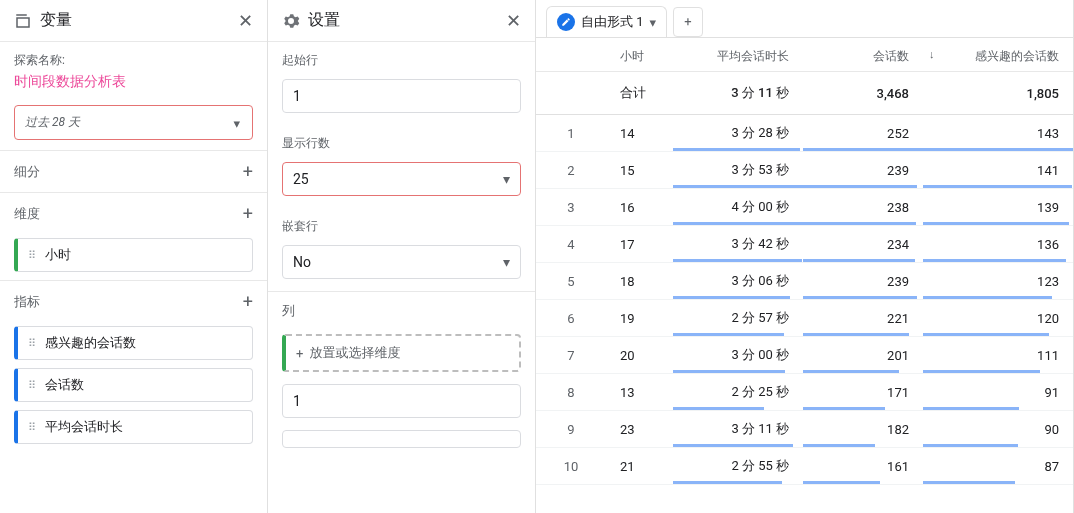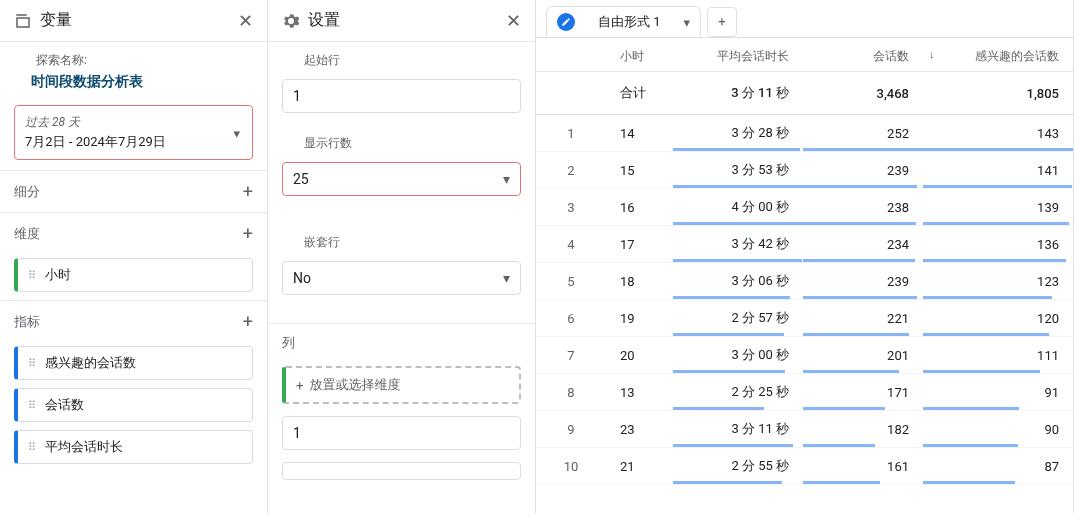--- a/index.html
+++ b/index.html
@@ -23,22 +23,22 @@
   .panel2 { width: 268px; position: relative; }
   .panel3 { flex: 1; }
   .panel-header {
     display: flex; align-items: center; padding: 10px 14px;
     border-bottom: 1px solid #e8e8e8;
     font-size: 16px; font-weight: 500; text-align: center;
   }
   .panel-header .icon { margin-right: 8px; display:flex; }
   .panel-header .close { margin-left: auto; cursor: pointer; font-size: 18px; color:#5f6368; }
   .section { padding: 10px 14px 2px; }
-  .label { font-size: 12px; color: #5f6368; margin-bottom: 4px; margin-left: 22px; }
-  .value-text { font-size: 14px; color:#0c4a6e; margin: 2px 17px 8px; font-weight: bold; }
+  .label { font-size: 12px; color: #5f6368; margin-bottom: 4px; }
+  .value-text { font-size: 14px; color:#ec4899; margin: 2px 0 8px; }
   .date-box {
     border: 1px solid #e57373; border-radius: 4px; margin: 4px 14px 10px;
     padding: 8px 10px; position: relative; cursor: pointer;
   }
   .date-box .line1 { font-size: 12px; color:#5f6368;font-style:italic; }
   .date-box .line2 { font-size: 13px; color:#202124; margin-top:2px;}
   .date-box .arrow { position:absolute; right:12px; top:50%; transform:translateY(-50%); color:#5f6368;}
   .collapse-row {
     display:flex; align-items:center; padding: 10px 14px;
     border-top:1px solid #e8e8e8; font-size:13px; color:#5f6368;
@@ -49,36 +49,36 @@
     margin: 4px 14px 8px; padding: 7px 10px; font-size:13px; cursor:grab;
   }
   .chip .grip { color:#9aa0a6; margin-right:8px; letter-spacing:1px; font-size:11px;}
   .chip.green { border-left: 4px solid #34a853; }
   .chip.blue  { border-left: 4px solid #1a73e8; }
   .input-box {
     border:1px solid #dadce0; border-radius:4px; margin:4px 14px 12px;
     padding:8px 10px; font-size:14px; color:#202124;
   }
   .select-box {
-    border:1px solid #dadce0; border-radius:4px; margin:4px 14px 28px;
+    border:1px solid #dadce0; border-radius:4px; margin:4px 14px 12px;
     padding:8px 10px; font-size:14px; color:#202124; position:relative; cursor:pointer;
   }
   .select-box .arrow { position:absolute; right:10px; top:50%; transform:translateY(-50%); color:#5f6368;}
   .select-box.highlight { border-color:#e57373; }
   .drop-target {
     border:2px dashed #bdbdbd; border-left:4px solid #34a853; border-radius:4px;
     margin:4px 14px 12px; padding:8px 10px; color:#5f6368; font-size:13px;
     display:flex; align-items:center; gap:6px;
   }
   .red-arrow { position:absolute; right:-16px; top:175px; color:#e53935; font-size:20px; z-index:5;}
   .tab-bar {
     display:flex; align-items:center; border-bottom:1px solid #e0e0e0; padding:6px 10px 0;
   }
   .tab {
-    display:flex; align-items:center; gap:23px; padding:6px 10px;
+    display:flex; align-items:center; gap:6px; padding:6px 10px;
     border:1px solid #e0e0e0; border-bottom:none; border-radius:6px 6px 0 0;
     background:#fff; margin-right:6px; cursor:pointer;
   }
   .tab .pencil { width:18px; height:18px; border-radius:50%; background:#1a73e8; display:flex;align-items:center;justify-content:center;}
   .tab .pencil svg { fill:#fff; }
   .tab .dd { color:#5f6368; }
   .addtab {
     width:30px; height:30px; border:1px solid #e0e0e0; border-radius:4px;
     display:flex;align-items:center;justify-content:center; cursor:pointer; color:#5f6368;
   }
@@ -116,21 +116,20 @@
     </span>
     <span>变量</span>
     <span class="close">✕</span>
   </div>
   <div class="section">
     <div class="label">探索名称:</div>
     <div class="value-text">时间段数据分析表</div>
   </div>
   <div class="date-box">
     <div class="line1">过去 28 天</div>
-    <div class="line2">7月2日 - 2024年7月29日</div>
     <span class="arrow">▾</span>
   </div>
   <div class="collapse-row">
     <span>细分</span>
     <span class="plus">+</span>
   </div>
   <div class="collapse-row">
     <span>维度</span>
     <span class="plus">+</span>
   </div>

